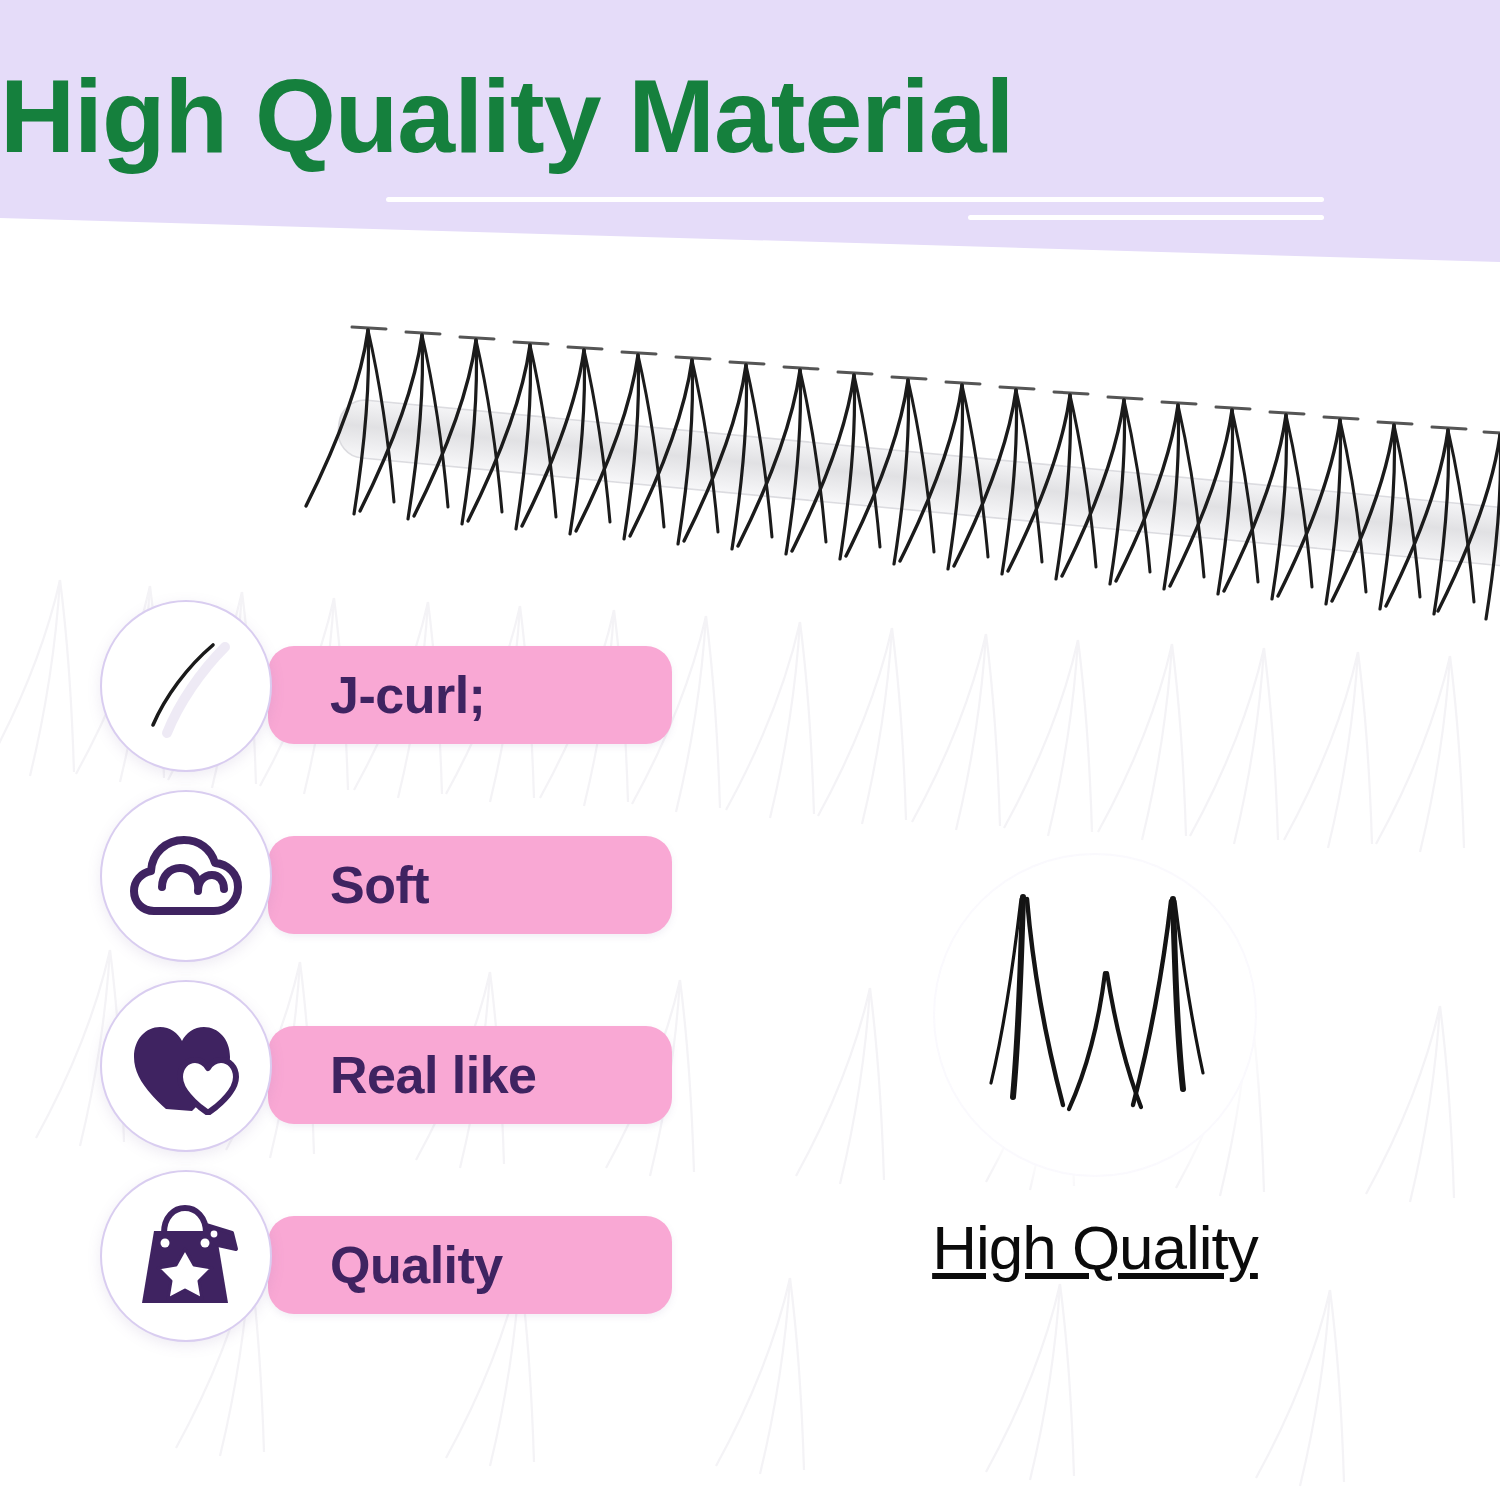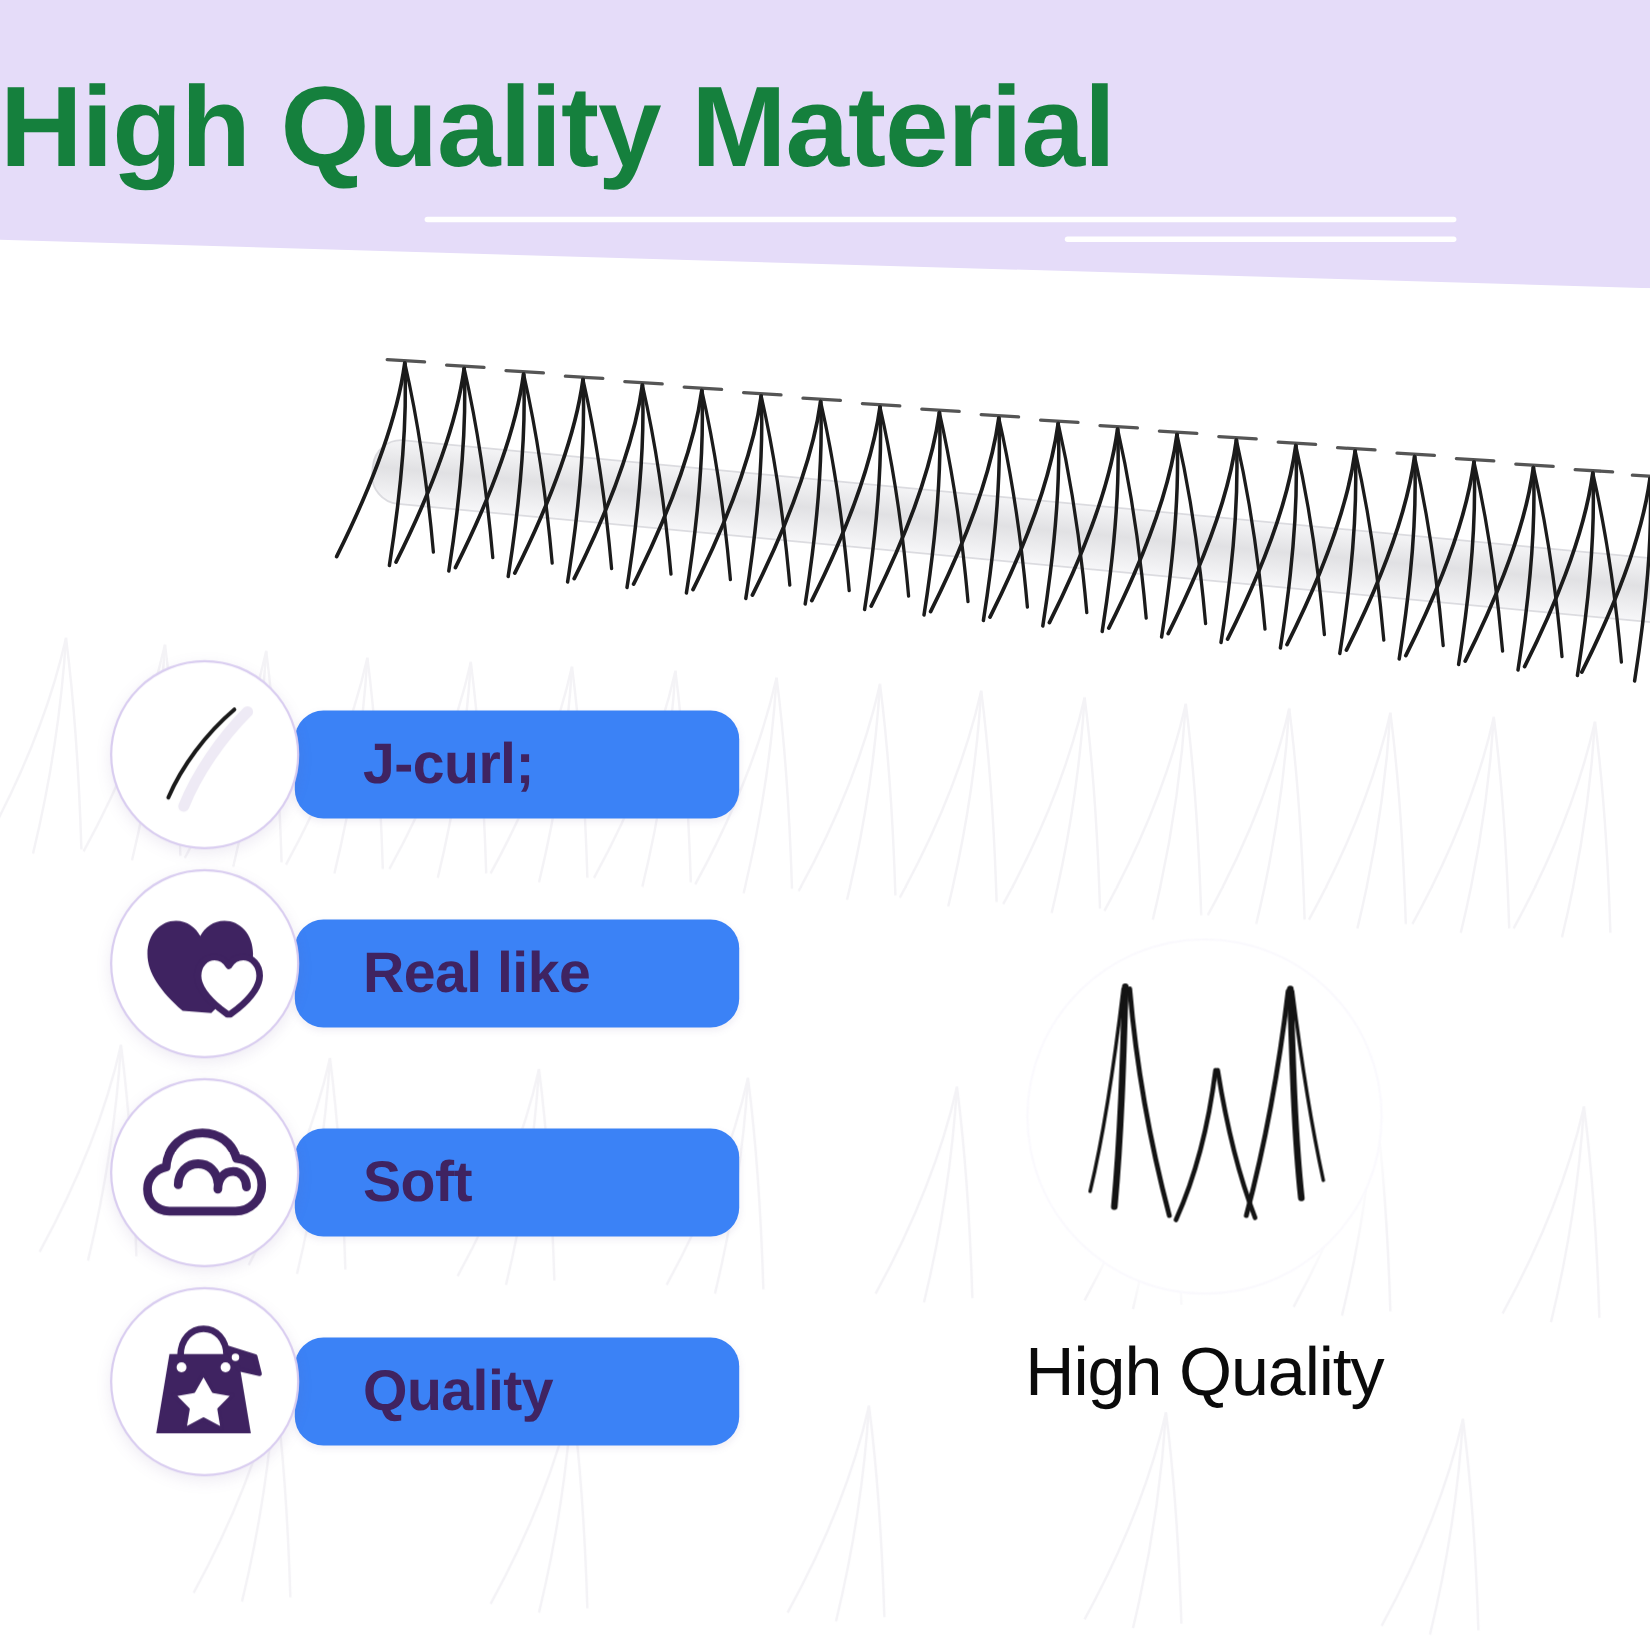--- a/index.html
+++ b/index.html
@@ -52,21 +52,21 @@
   #feature-list{
     position:absolute;left:100px;top:600px;width:490px;
     z-index:6;
   }
   .feature-row{
     position:relative;height:190px;
   }
   .feature-pill{
     position:absolute;left:168px;top:46px;
     width:404px;height:98px;
-    background:#3b82f6;
+    background:#f9a8d4;
     border-radius:26px;
     box-shadow:0 3px 7px rgba(120,100,160,.10);
   }
   .feature-label{
     position:absolute;left:0;top:0;width:404px;height:98px;
     display:flex;align-items:center;
     padding-left:62px;
     box-sizing:border-box;
     font-size:52px;font-weight:700;
     color:#3f2361;
@@ -94,20 +94,21 @@
     z-index:6;
   }
   #zoom-caption{
     position:absolute;left:835px;top:1212px;width:520px;
     text-align:center;
     font-size:62px;font-weight:400;
     color:#0b0b0b;
     letter-spacing:-1px;
     white-space:nowrap;
     z-index:7;
+    text-decoration:underline;
   }
 </style>
 </head>
 <body>
 
 <div id="page">
 
   <svg id="watermark" viewBox="0 0 1500 1250" preserveAspectRatio="none">
     <defs>
       <g id="wm-fan">
@@ -211,53 +212,53 @@
       <div class="feature-icon">
         <svg width="130" height="130" viewBox="0 0 130 130">
           <path d="M92,24 C 66,46 44,76 32,104" stroke="#1a1a1a" stroke-width="3.6" fill="none" stroke-linecap="round"></path>
           <path d="M104,26 C 80,50 58,82 46,112" stroke="#ece8f4" stroke-width="10" fill="none" stroke-linecap="round" opacity=".9"></path>
         </svg>
       </div>
     </div>
 
     <div class="feature-row">
       <div class="feature-pill">
+        <div class="feature-label">Soft</div>
+      </div>
+      <div class="feature-icon">
+        <svg width="112" height="86" viewBox="0 0 112 86">
+          <path d="M24,78 C 12,78 4,69 4,58 C 4,48 11,40 21,38
+                   C 22,20 36,7 54,7 C 69,7 81,16 85,30
+                   C 98,31 108,41 108,54 C 108,68 97,78 84,78 Z" fill="none" stroke="#3f2361" stroke-width="8" stroke-linejoin="round"></path>
+          <path d="M32,54 C 32,43 40,35 50,35 C 60,35 67,42 68,52" fill="none" stroke="#3f2361" stroke-width="8" stroke-linecap="round"></path>
+          <path d="M68,58 C 68,48 74,42 82,42 C 89,42 94,48 94,56" fill="none" stroke="#3f2361" stroke-width="8" stroke-linecap="round"></path>
+        </svg>
+      </div>
+    </div>
+
+    <div class="feature-row">
+      <div class="feature-pill">
         <div class="feature-label">Real like</div>
       </div>
       <div class="feature-icon">
         <svg width="108" height="98" viewBox="0 0 108 98">
           <path d="M34,92 C 14,74 2,58 2,40 C 2,22 14,10 28,10
                    C 38,10 46,16 50,24 C 54,16 62,10 72,10
                    C 86,10 98,22 98,40 C 98,50 94,58 86,68
                    L 60,94 Z" fill="#3f2361"></path>
           <path d="M68,90 C 56,80 48,70 48,60 C 48,50 55,43 63,43
                    C 69,43 73,46 76,51 C 79,46 83,43 89,43
                    C 97,43 104,50 104,60 C 104,70 96,80 84,90
                    L 76,96 Z" fill="#ffffff" stroke="#3f2361" stroke-width="6" stroke-linejoin="round"></path>
         </svg>
       </div>
     </div>
 
     <div class="feature-row">
       <div class="feature-pill">
-        <div class="feature-label">Soft</div>
-      </div>
-      <div class="feature-icon">
-        <svg width="112" height="86" viewBox="0 0 112 86">
-          <path d="M24,78 C 12,78 4,69 4,58 C 4,48 11,40 21,38
-                   C 22,20 36,7 54,7 C 69,7 81,16 85,30
-                   C 98,31 108,41 108,54 C 108,68 97,78 84,78 Z" fill="none" stroke="#3f2361" stroke-width="8" stroke-linejoin="round"></path>
-          <path d="M32,54 C 32,43 40,35 50,35 C 60,35 67,42 68,52" fill="none" stroke="#3f2361" stroke-width="8" stroke-linecap="round"></path>
-          <path d="M68,58 C 68,48 74,42 82,42 C 89,42 94,48 94,56" fill="none" stroke="#3f2361" stroke-width="8" stroke-linecap="round"></path>
-        </svg>
-      </div>
-    </div>
-
-    <div class="feature-row">
-      <div class="feature-pill">
         <div class="feature-label">Quality</div>
       </div>
       <div class="feature-icon">
         <svg width="108" height="106" viewBox="0 0 108 106">
           <path d="M32,30 C 32,14 42,5 53,5 C 64,5 74,14 74,30" fill="none" stroke="#3f2361" stroke-width="6" stroke-linecap="round"></path>
           <path d="M22,28 L 84,28 L 96,100 L 10,100 Z" fill="#3f2361"></path>
           <circle cx="33" cy="40" r="4.5" fill="#ffffff"></circle>
           <circle cx="73" cy="40" r="4.5" fill="#ffffff"></circle>
           <path d="M53,46 L 62,62 L 80,65 L 67,78 L 70,96 L 53,87 L 36,96
                    L 39,78 L 26,65 L 44,62 Z" fill="#ffffff" stroke="#3f2361" stroke-width="3" stroke-linejoin="round"></path>

